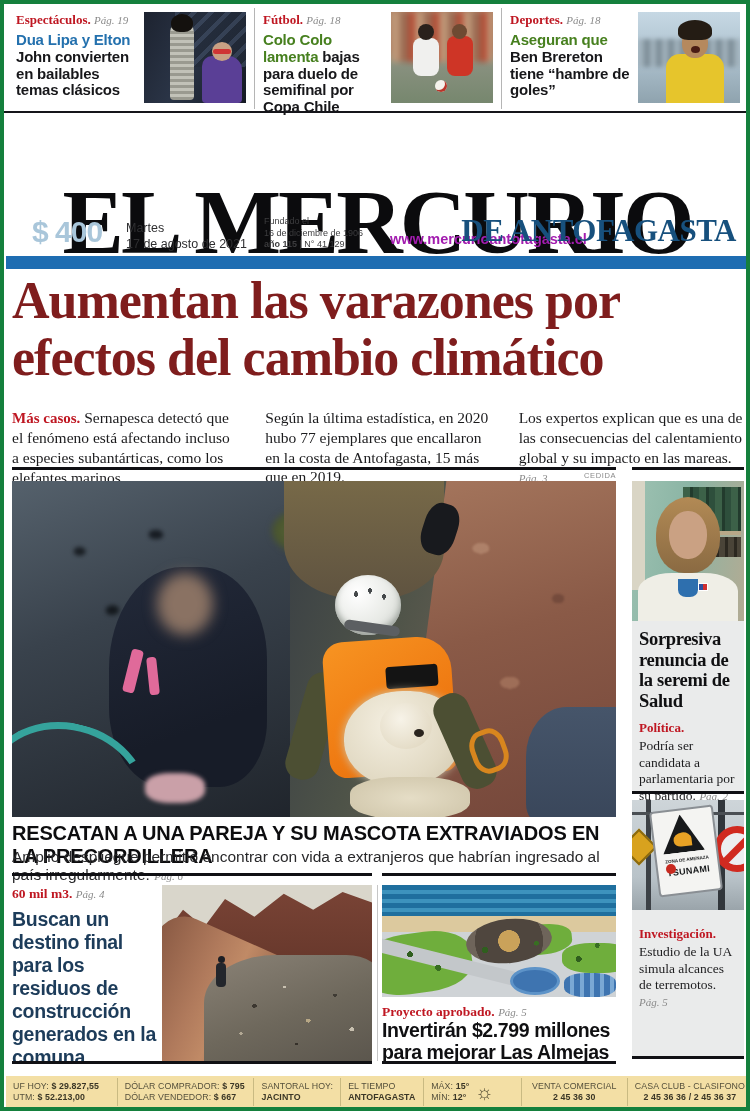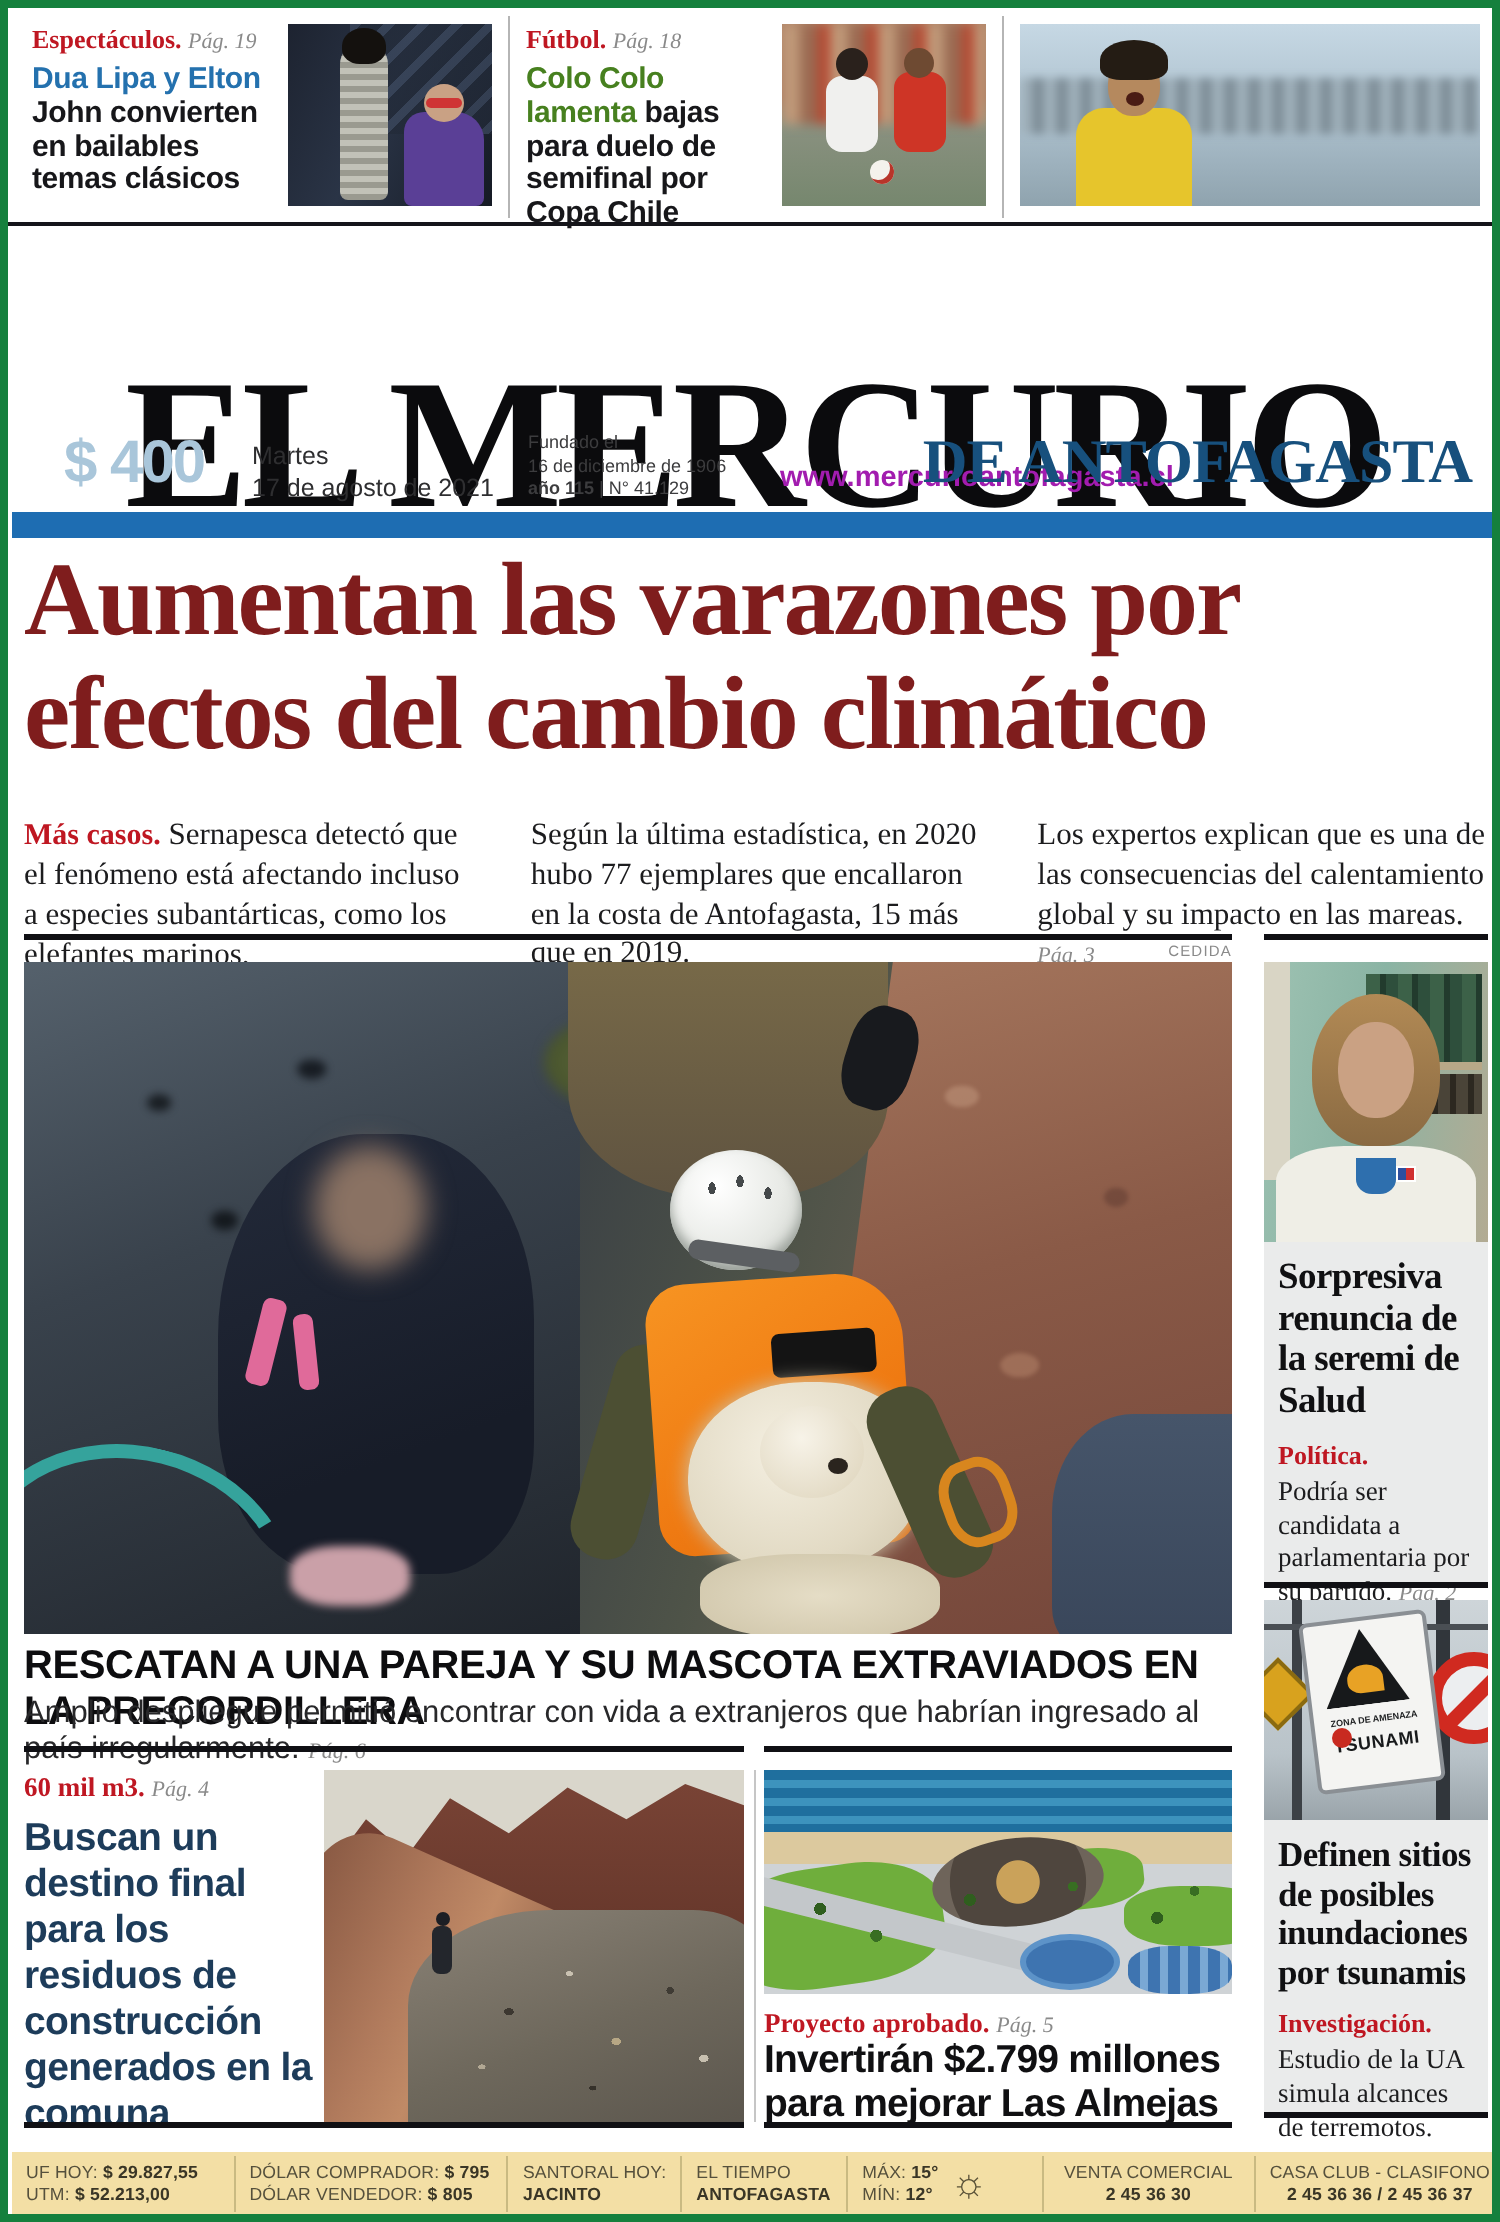--- a/index.html
+++ b/index.html
@@ -268,20 +268,24 @@
       <div class="cell-photo ph-colo">
         <div class="blur-crowd"></div>
         <div class="p-white"></div>
         <div class="p-white-head"></div>
         <div class="p-red"></div>
         <div class="p-red-head"></div>
         <div class="ball"></div>
       </div>
     </article>
     <article class="cell">
+      <div class="cell-text">
+        <div class="kickline"><b class="kick">Deportes.</b> <i class="pageref">Pág. 18</i></div>
+        <h3 class="cell-head"><span class="acc-green">Aseguran que</span><span> Ben Brereton tiene “hambre de goles”</span></h3>
+      </div>
       <div class="cell-photo ph-brereton">
         <div class="stand"></div>
         <div class="torso"></div>
         <div class="head"></div>
         <div class="hair"></div>
         <div class="mouth"></div>
       </div>
     </article>
   </header>
 
@@ -374,21 +378,20 @@
     <div class="nopark"></div>
     <div class="sign">
       <div class="tri"></div>
       <div class="wave"></div>
       <div class="sign-l1">ZONA DE AMENAZA</div>
       <div class="sign-l2">TSUNAMI</div>
     </div>
     <div class="redlight"></div>
   </div>
   <section class="abs sb-block sb2">
-    <h3 class="sb-head">Definen sitios de posibles inundaciones por tsunamis</h3>
     <b class="sb-kick">Investigación.</b>
     <p class="sb-body"><span>Estudio de la UA simula alcances de terremotos.</span> <i class="pageref">Pág. 5</i></p>
   </section>
   <div class="abs rule r-side-bot"></div>
 
   <section class="abs bl-text">
     <div class="bl-kick"><b class="kick">60 mil m3.</b> <i class="pageref">Pág. 4</i></div>
     <h3 class="bl-head">Buscan un destino final para los residuos de construcción generados en la comuna</h3>
   </section>
   <div class="abs photo-debris">
@@ -417,21 +420,21 @@
   <div class="abs rule r-end-left"></div>
   <div class="abs rule r-end-mid"></div>
 
   <footer class="abs pagefooter">
     <div class="fcell f1">
       <div><span>UF HOY:</span> <b>$ 29.827,55</b></div>
       <div><span>UTM:</span> <b>$ 52.213,00</b></div>
     </div>
     <div class="fcell f2">
       <div><span>DÓLAR COMPRADOR:</span> <b>$ 795</b></div>
-      <div><span>DÓLAR VENDEDOR:</span> <b>$ 805</b></div>
+      <div><span>DÓLAR VENDEDOR:</span> <b>$ 667</b></div>
     </div>
     <div class="fcell f3">
       <div>SANTORAL HOY:</div>
       <div><b>JACINTO</b></div>
     </div>
     <div class="fcell f4">
       <div>EL TIEMPO</div>
       <div><b>ANTOFAGASTA</b></div>
     </div>
     <div class="fcell f5">

